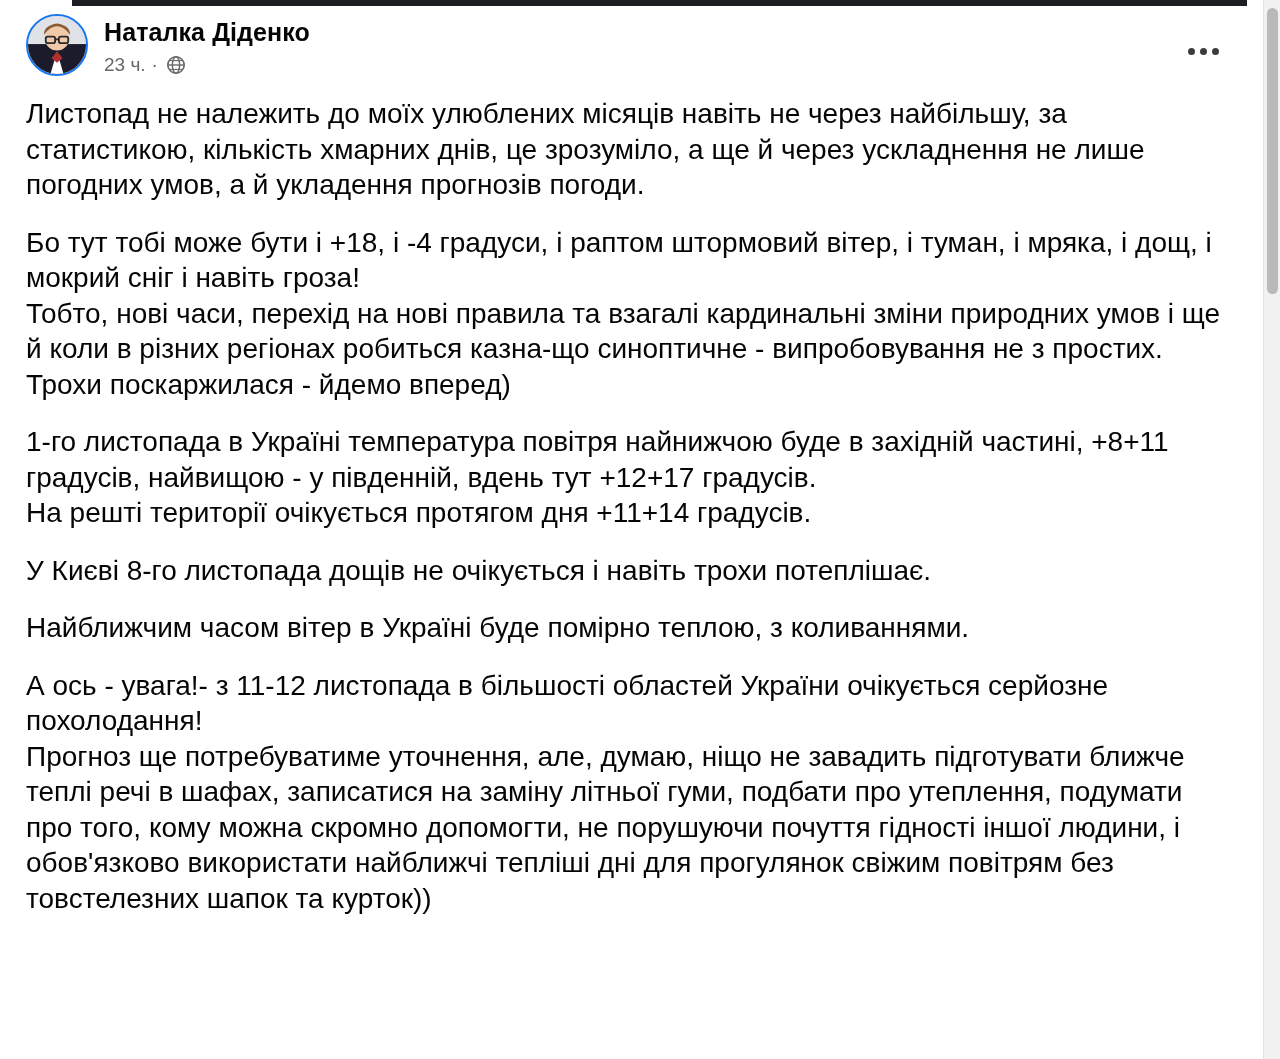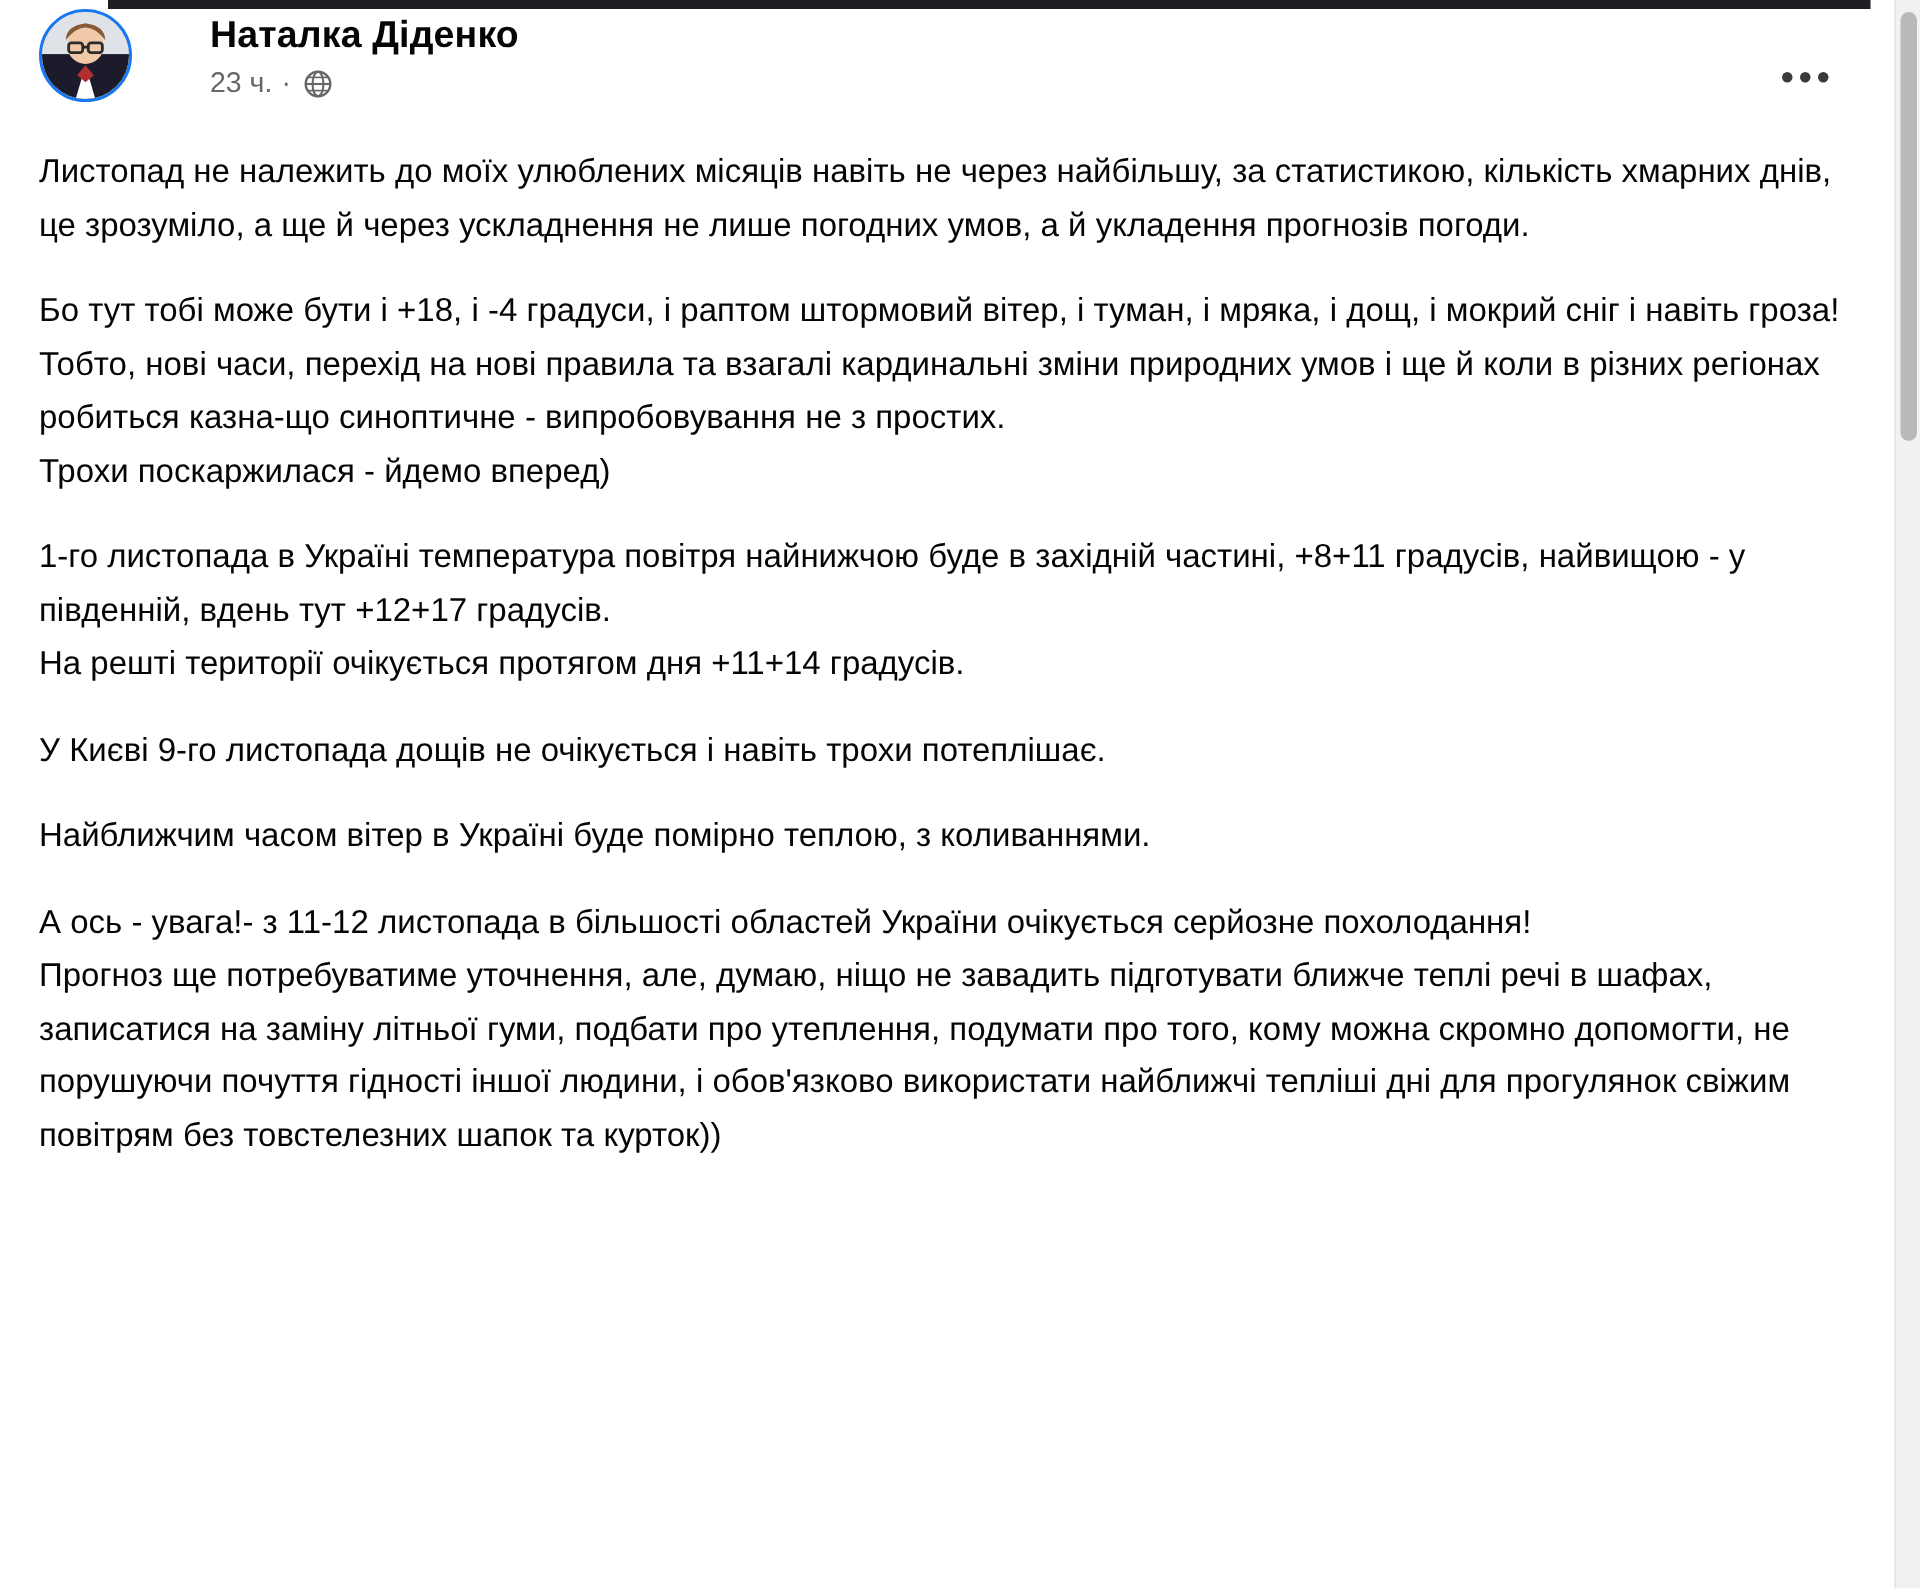--- a/index.html
+++ b/index.html
@@ -33,25 +33,24 @@
     width: 1253px;
     height: 1053px;
     background: #ffffff;
     box-sizing: border-box;
     padding: 0 26px;
   }
 
   
   .post-header {
     display: flex;
-    align-items: flex-start;
+    align-items: center;
     position: relative;
     height: 78px;
     box-sizing: border-box;
-    gap: 36px;
   }
   .avatar {
     width: 62px;
     height: 62px;
     border-radius: 50%;
     flex: 0 0 62px;
     border: 2px solid #1877f2;
     box-sizing: border-box;
     overflow: hidden;
     position: relative;
@@ -103,21 +102,21 @@
     width: 7px;
     height: 7px;
     border-radius: 50%;
     background: #3a3b3c;
     display: block;
   }
 
   
   .post-body {
     margin-top: 12px;
-    font-size: 22px;
+    font-size: 28px;
     line-height: 35.5px;
     color: #050505;
     max-width: 1228px;
   }
   .para {
     margin: 0 0 22px 0;
     white-space: pre-line;
   }
   .para:last-child { margin-bottom: 16px; }
 
@@ -189,21 +188,21 @@
     </div>
   </div>
 
   <div class="post-body">
     <p class="para">Листопад не належить до моїх улюблених місяців навіть не через найбільшу, за статистикою, кількість хмарних днів, це зрозуміло, а ще й через ускладнення не лише погодних умов, а й укладення прогнозів погоди.</p>
     <p class="para">Бо тут тобі може бути і +18, і -4 градуси, і раптом штормовий вітер, і туман, і мряка, і дощ, і мокрий сніг і навіть гроза!
 Тобто, нові часи, перехід на нові правила та взагалі кардинальні зміни природних умов і ще й коли в різних регіонах робиться казна-що синоптичне - випробовування не з простих.
 Трохи поскаржилася - йдемо вперед)</p>
     <p class="para">1-го листопада в Україні температура повітря найнижчою буде в західній частині, +8+11 градусів, найвищою - у південній, вдень тут +12+17 градусів.
 На решті території очікується протягом дня +11+14 градусів.</p>
-    <p class="para">У Києві 9-го листопада дощів не очікується і навіть трохи потеплішає.</p>
+    <p class="para">У Києві 8-го листопада дощів не очікується і навіть трохи потеплішає.</p>
     <p class="para">Найближчим часом вітер в Україні буде помірно теплою, з коливаннями.</p>
     <p class="para">А ось - увага!- з 11-12 листопада в більшості областей України очікується серйозне похолодання!
 Прогноз ще потребуватиме уточнення, але, думаю, ніщо не завадить підготувати ближче теплі речі в шафах, записатися на заміну літньої гуми, подбати про утеплення, подумати про того, кому можна скромно допомогти, не порушуючи почуття гідності іншої людини, і обов'язково використати найближчі тепліші дні для прогулянок свіжим повітрям без товстелезних шапок та курток))</p>
   </div>
 
 </div>
 
 <div class="scrollbar-track">
   <div class="scrollbar-thumb"></div>
 </div>

